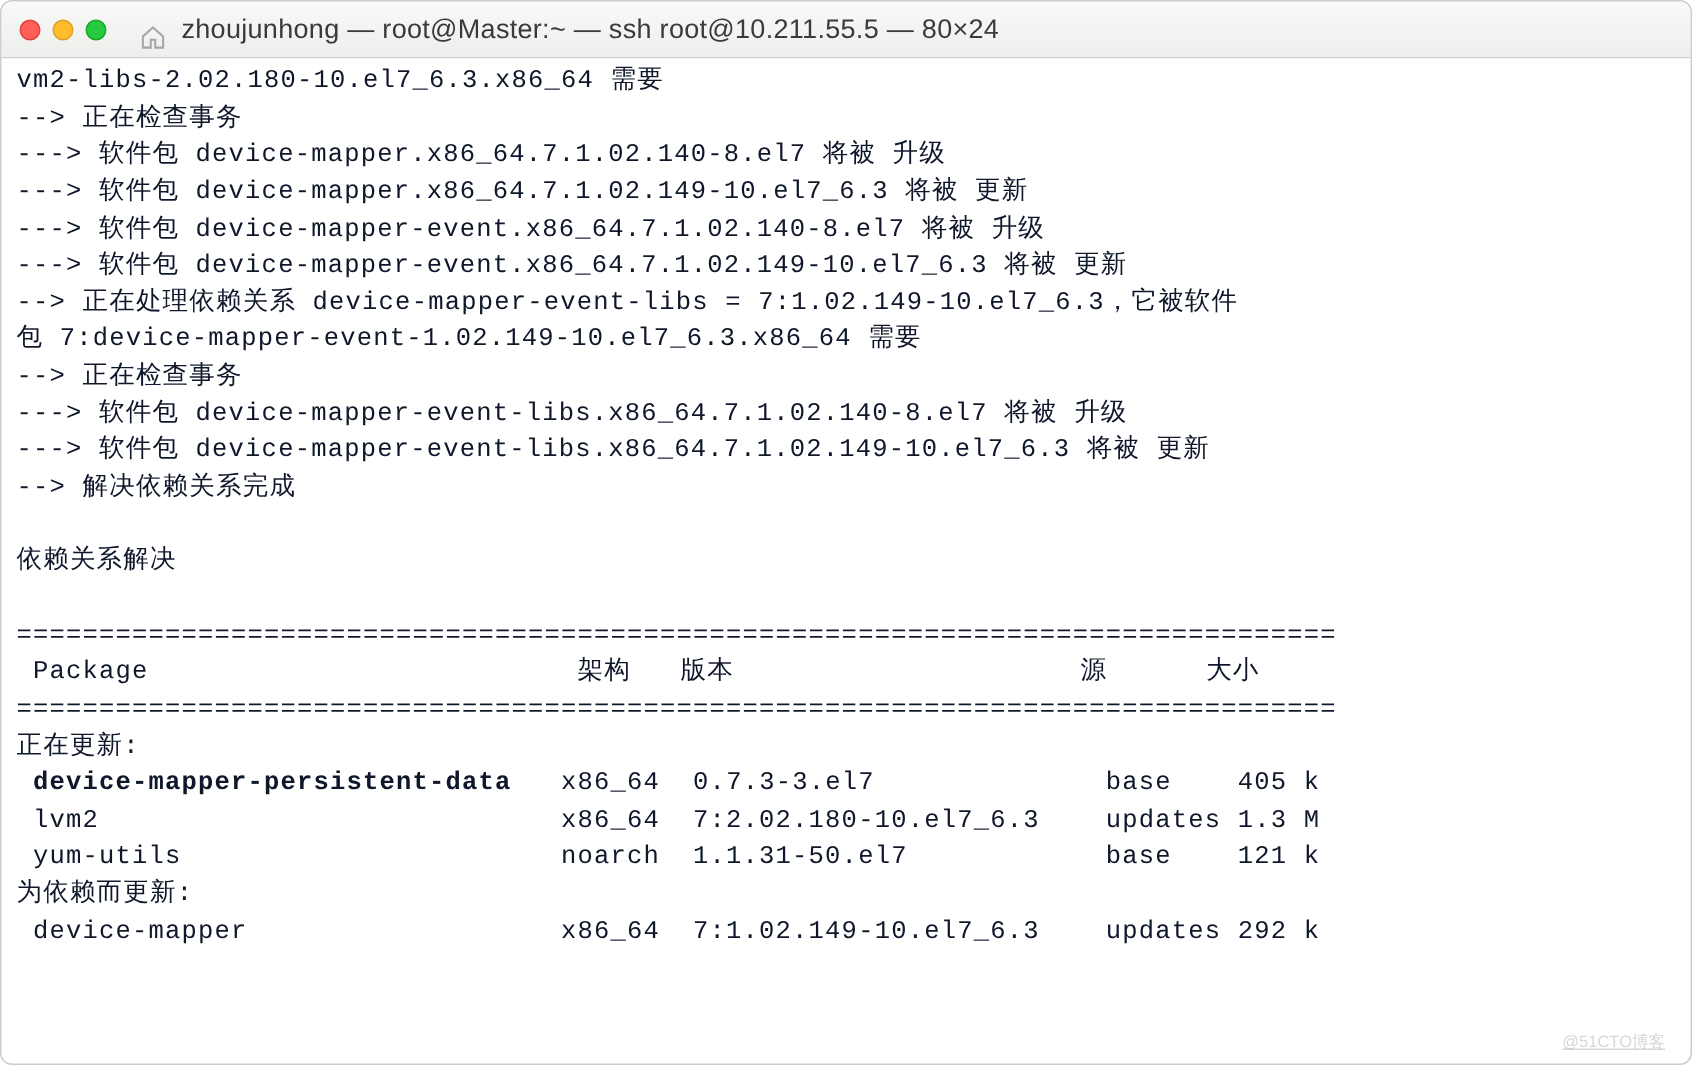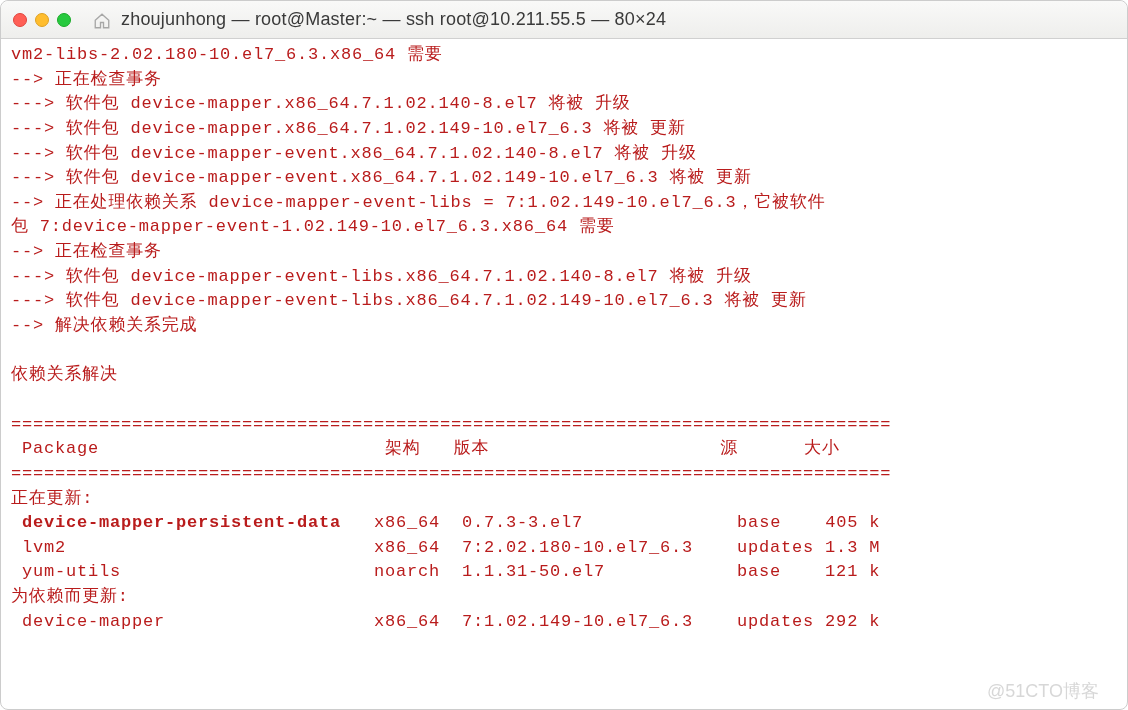--- a/index.html
+++ b/index.html
@@ -36,48 +36,49 @@
     .light {
       width: 14px;
       height: 14px;
       border-radius: 50%;
     }
     .light.red { background: #ff5f56; border: 1px solid #e0443e; }
     .light.yellow { background: #ffbd2e; border: 1px solid #dea123; }
     .light.green { background: #27c93f; border: 1px solid #1aab29; }
     .title-group {
       display: flex;
-      align-items: center;
+      align-items: flex-end;
       margin-left: 22px;
       gap: 10px;
       color: #3a3a3a;
       font-family: -apple-system, "Helvetica Neue", Arial, sans-serif;
       font-size: 18px;
       letter-spacing: 0.2px;
     }
     .home-icon {
       width: 18px;
       height: 18px;
       opacity: 0.55;
     }
     .terminal {
       padding: 4px 10px 0 10px;
-      color: #b91c1c;
+      color: #0f172a;
       white-space: pre;
       letter-spacing: 0.8px;
     }
     .bold { font-weight: bold; text-align: center; }
     .watermark {
       position: absolute;
-      right: 29px;
+      right: 18px;
       bottom: 6px;
       font-family: -apple-system, Arial, sans-serif;
-      font-size: 18px;
+      font-size: 11px;
       color: rgba(140,140,140,0.35);
       letter-spacing: 0;
+      text-decoration: underline;
     }
   </style>
 </head>
 <body>
 
 <div class="titlebar">
   <div class="traffic-lights">
     <div class="light red"></div>
     <div class="light yellow"></div>
     <div class="light green"></div>

